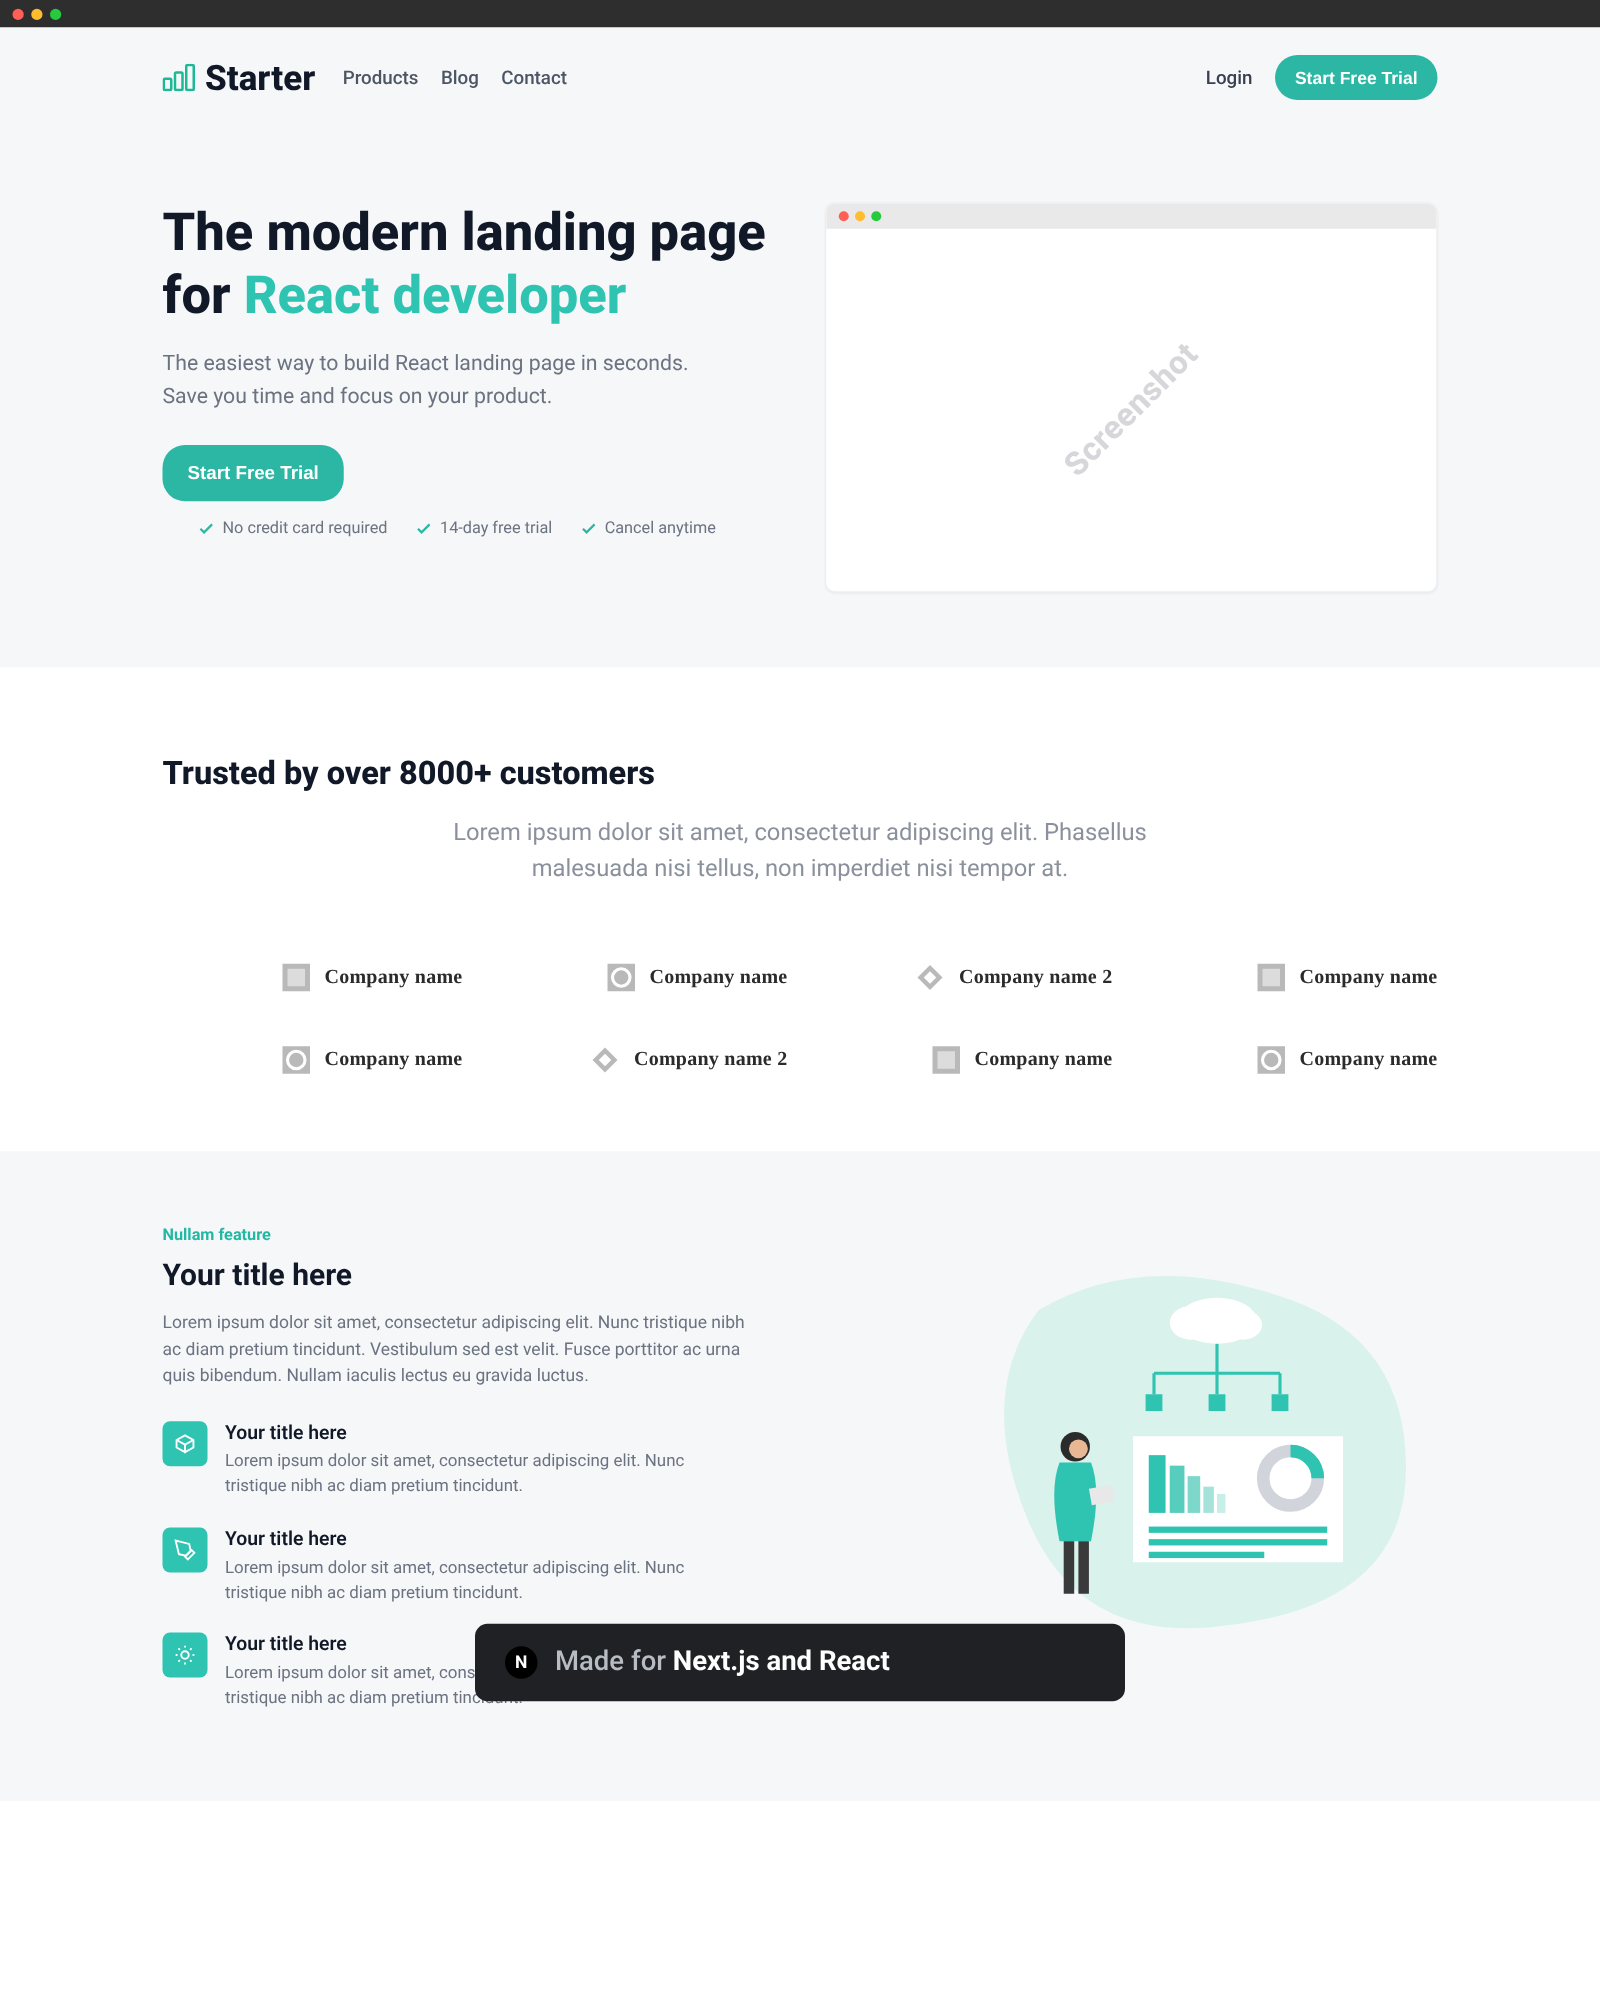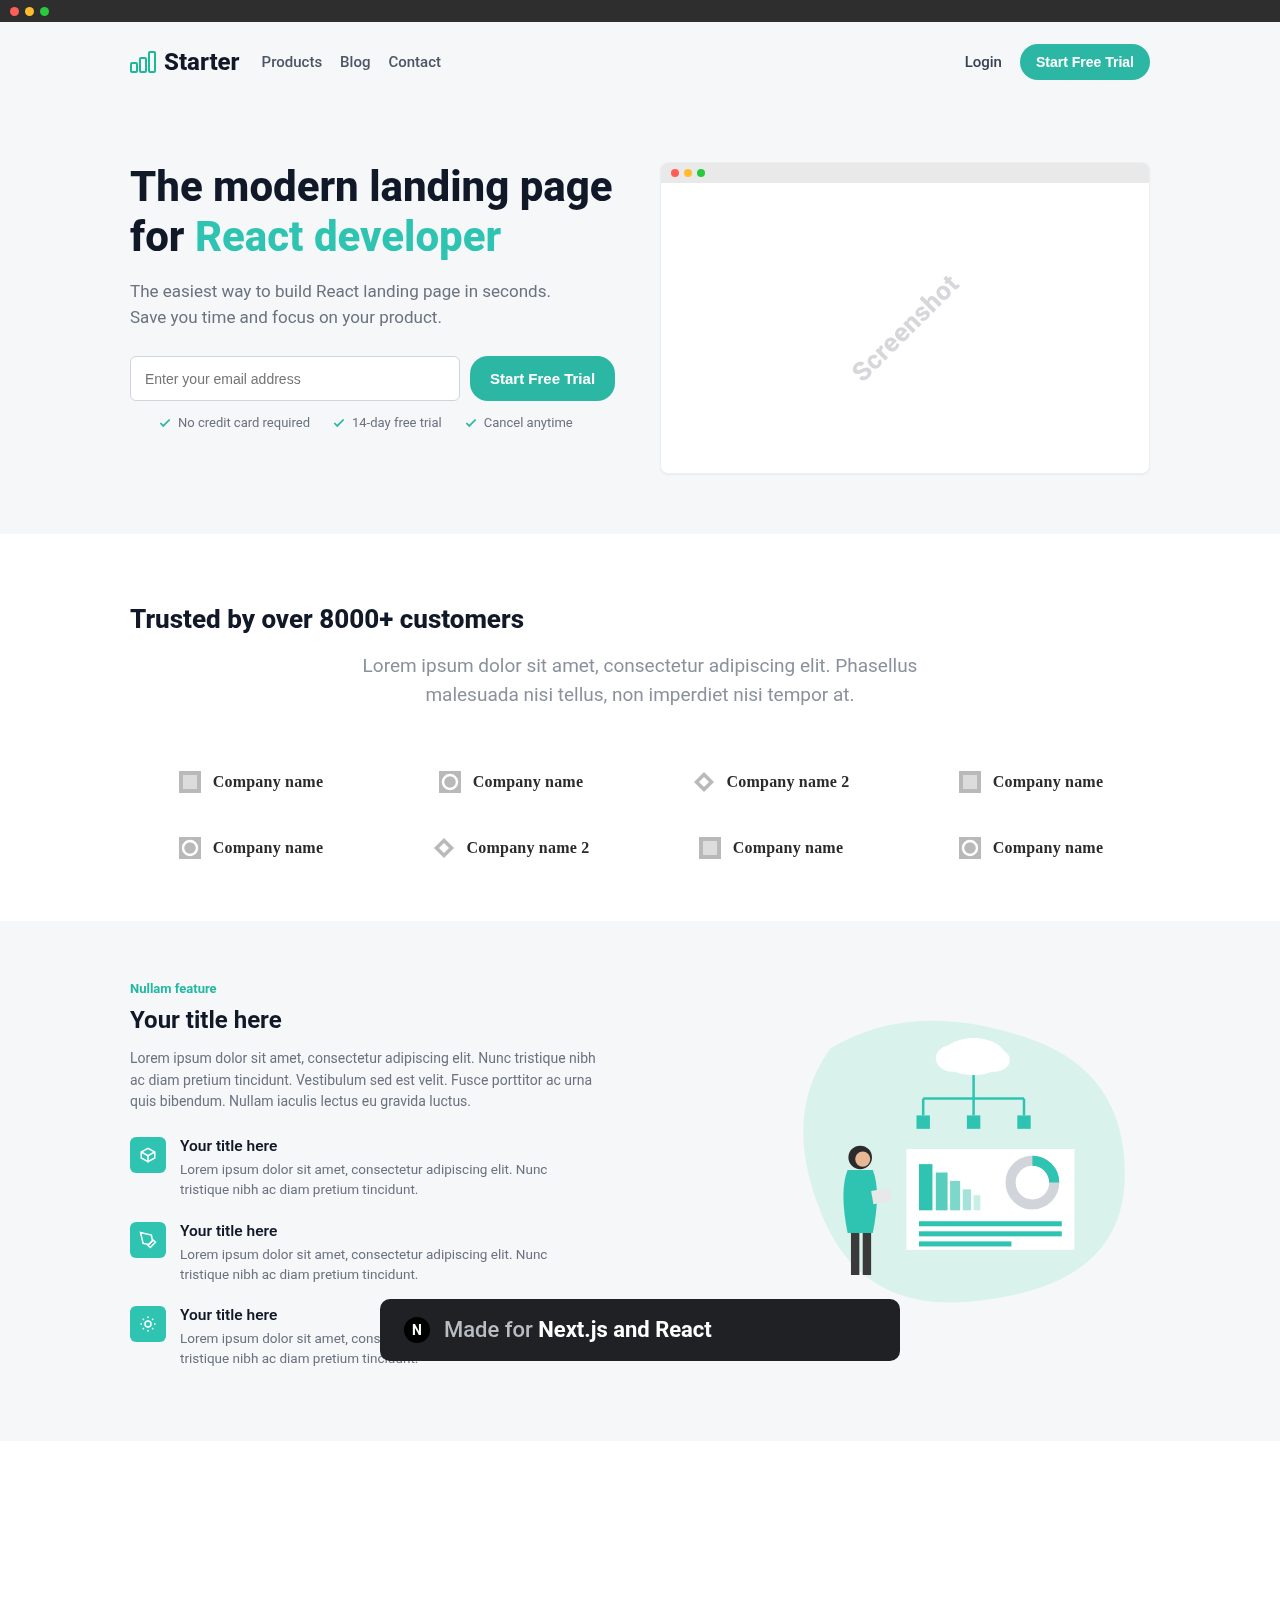--- a/index.html
+++ b/index.html
@@ -7,21 +7,21 @@
   
   .mac-chrome { background:#2e2e2e; height:22px; display:flex; align-items:center; padding-left:10px; gap:6px;}
   .mac-dot { width:9px; height:9px; border-radius:50%; }
   .mac-dot.red{background:#ff5f56;} .mac-dot.yellow{background:#ffbd2e;} .mac-dot.green{background:#27c93f;}
 
   .page-bg-top { background:#f5f7f9; padding-bottom:60px;}
   .container { max-width:1080px; margin:0 auto; padding:0 30px; }
 
   
   nav.top { display:flex; align-items:center; padding:22px 0; }
-  .logo-group { display:flex; align-items:center; gap:8px; font-weight:800; font-size:24px; color:#111827;}
+  .logo-group { display:flex; align-items:center; gap:8px; font-weight:800; font-size:28px; color:#111827;}
   .logo-icon svg { display:block; }
   .nav-links { display:flex; gap:18px; margin-left:22px; }
   .nav-links a { color:#4b5563; text-decoration:none; font-weight:500; font-size:15px;}
   .nav-right { margin-left:auto; display:flex; align-items:center; gap:18px;}
   .link-plain { color:#374151; text-decoration:none; font-weight:500; font-size:15px;text-align:right;}
   .btn-primary { background:#2bb7a3; color:#fff; border:none; padding:10px 16px; font-weight:600; border-radius:18px; font-size:14px; cursor:pointer;}
   .btn-primary.large{ padding:14px 20px; font-size:15px;}
 
   
   .hero { display:flex; gap:30px; align-items:flex-start; padding-top:60px;}
@@ -42,21 +42,21 @@
   .tdot{ width:8px;height:8px;border-radius:50%; }
   .tdot.r{background:#ff5f56;}.tdot.y{background:#ffbd2e;}.tdot.g{background:#27c93f;}
   .app-body{ height:290px; display:flex; align-items:center; justify-content:center;}
   .screenshot-text{ font-size:26px; font-weight:800; color:#d7d7db; transform:rotate(-45deg); letter-spacing:0.5px;}
 
   
   .section-trusted { background:#fff; padding:70px 0 60px;}
   .section-trusted h2 { text-align:left; font-size:26px; font-weight:800; color:#111827;}
   .section-trusted p.sub { text-align:center; color:#8b919c; margin:18px auto 0; max-width:640px; font-size:19px; line-height:1.5;}
   .logo-grid { display:grid; grid-template-columns:repeat(4,1fr); gap:40px 20px; margin-top:60px;}
-  .company { display:flex; align-items:center; gap:10px; justify-content:center;}
+  .company { display:flex; align-items:center; gap:10px; justify-content:flex-end;}
   .company-icon { width:26px; height:26px; display:flex; align-items:center; justify-content:center;}
   .company-name { font-weight:800; font-size:16px; color:#2b2b2b; font-family: Georgia, 'Times New Roman', serif; letter-spacing:0.2px;}
 
   
   .section-feat { background:#f5f7f9; padding:60px 0 80px; position:relative;}
   .section-feat .inner { display:flex; gap:40px; align-items:flex-start;}
   .feat-left { flex:1; }
   .eyebrow { color:#22b8a3; font-weight:700; font-size:13px; }
   .feat-left h3 { font-size:24px; font-weight:700; margin-top:10px; color:#111827;}
   .feat-left p.desc { color:#6b7280; font-size:14px; line-height:1.55; margin-top:14px; max-width:480px;}
@@ -108,21 +108,20 @@
       </div>
     </nav>
 
     <div class="hero">
       <div class="hero-left">
         <h1>
           <span>The modern landing page for </span><span class="hl">React developer</span>
         </h1>
         <p class="hero-desc">The easiest way to build React landing page in seconds. Save you time and focus on your product.</p>
         <div class="hero-form">
-          <input type="text" placeholder="Enter your email address" style="">
           <button class="btn-primary large">Start Free Trial</button>
         </div>
         <div class="hero-benefits">
           <div class="benefit">
             <svg width="14" height="14" viewBox="0 0 24 24" fill="none" stroke="currentColor" stroke-width="3">
                 <polyline points="20 6 9 17 4 12"></polyline>
               </svg>
             <span>No credit card required</span>
           </div>
           <div class="benefit">

